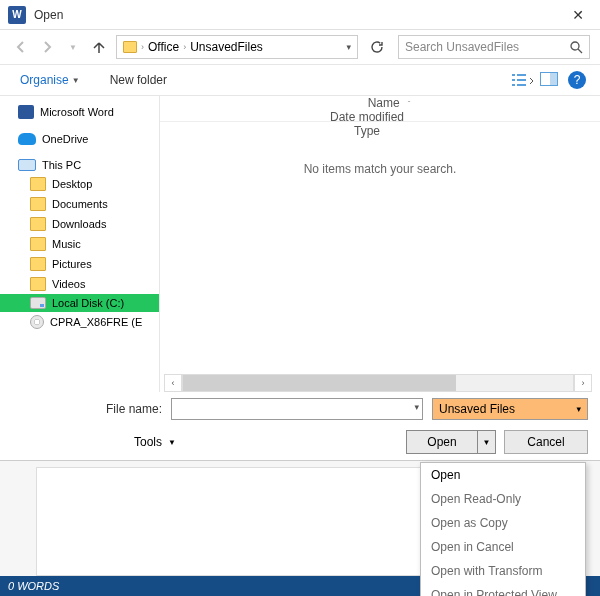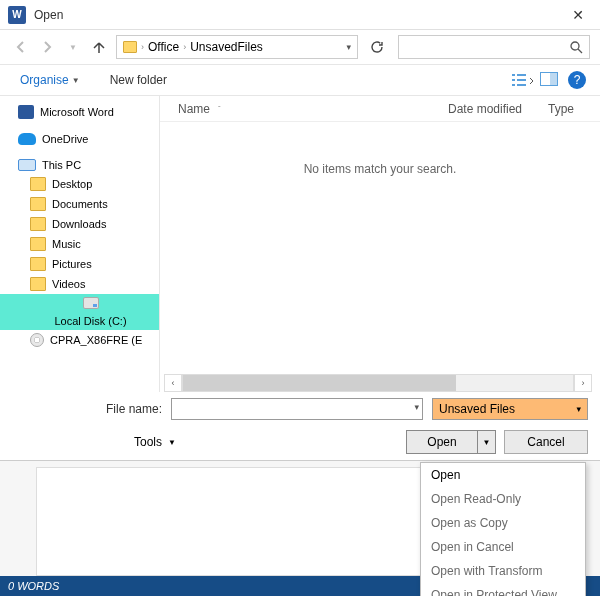--- a/index.html
+++ b/index.html
@@ -23,31 +23,31 @@
   .tbtn { font-size:12px; color:#1a6fca; padding:4px 6px; cursor:pointer; display:flex; align-items:center; gap:3px; }
   .tbtn.plain { color:#333; }
   .tbtn .dd { font-size:8px; color:#555; }
   .toolbar .right { margin-left:auto; display:flex; gap:10px; align-items:center; }
   .view-icon { width:18px; height:16px; display:inline-block; }
   .help-icon { width:18px; height:18px; border-radius:50%; background:#1a6fca; color:#fff; font-size:12px; display:flex; align-items:center; justify-content:center; }
   .body { display:flex; height:296px; position:relative; }
   .tree { width:160px; border-right:1px solid #e6e6e6; padding:6px 0; overflow:hidden; font-size:11px; }
   .tree-item { display:flex; align-items:center; gap:6px; padding:3px 8px 3px 18px; white-space:nowrap; }
   .tree-item.l2 { padding-left:30px; }
-  .tree-item.sel { background:#5eead4;flex-direction:column; }
+  .tree-item.sel { background:#22c55e; }
   .ticon { width:16px; height:14px; }
   .ticon.word { background:#2b579a; border-radius:2px; }
   .ticon.onedrive { width:18px; height:12px; background:#1a8fe3; border-radius:6px 6px 4px 4px; }
   .ticon.pc { width:18px; height:12px; background:#cfe4f7; border:1px solid #4a90d9; border-radius:2px; }
   .ticon.folder { background:#ffd76a; border:1px solid #d6a93a; border-radius:1px; }
   .ticon.disk { width:16px; height:12px; background:#e4e4e4; border:1px solid #aaa; border-radius:2px; position:relative; }
   .ticon.disk::after { content:''; position:absolute; right:1px; bottom:1px; width:4px; height:3px; background:#5fa0e8; }
   .ticon.dvd { width:14px; height:14px; border-radius:50%; background: radial-gradient(circle,#fff 25%,#ccc 26% 40%,#e8e8e8 41% 100%); border:1px solid #aaa; }
   .list { flex:1; position:relative; }
-  .list-header { height:26px; display:flex; align-items:center; font-size:12px; color:#555; border-bottom:1px solid #eee; }
+  .list-header { height:26px; display:flex; align-items:center; font-size:12px; color:#555; border-bottom:1px solid #eee;flex-direction:column; }
   .col-name { flex:1; padding-left:18px; display:flex; align-items:center; gap:8px; }
   .sort-caret { font-size:8px; color:#888; }
   .col-date { width:100px; }
   .col-type { width:52px; }
   .empty { text-align:center; color:#666; font-size:12px; padding-top:40px; }
   .hscroll { position:absolute; left:164px; right:8px; bottom:0; display:flex; align-items:center; }
   .hscroll .arrow { width:18px; height:18px; border:1px solid #ddd; display:flex; align-items:center; justify-content:center; font-size:9px; color:#555; }
   .hscroll .track { flex:1; height:18px; background:#f0f0f0; border:1px solid #ddd; position:relative; }
   .hscroll .thumb { position:absolute; left:0; top:0; bottom:0; width:70%; background:#cfcfcf; }
   .formrow { display:flex; align-items:center; padding:6px 12px; font-size:12px; gap:9px; }
@@ -106,20 +106,21 @@
     <span class="sep">›</span>
     <span>UnsavedFiles</span>
     <span class="dd">▾</span>
   </div>
   <div class="refresh">
     <svg width="14" height="14" viewBox="0 0 14 14">
         <path d="M12 7a5 5 0 1 1-1.8-3.8M12 2v3h-3" fill="none" stroke="#444" stroke-width="1.4"></path>
       </svg>
   </div>
   <div class="searchbox">
+    <span>Search UnsavedFiles</span>
     <span class="mag">
       <svg width="13" height="13" viewBox="0 0 13 13">
           <circle cx="5" cy="5" r="4" fill="none" stroke="#555" stroke-width="1.3"></circle>
           <line x1="8" y1="8" x2="12" y2="12" stroke="#555" stroke-width="1.3"></line>
         </svg>
     </span>
   </div>
 </div>
 
 <div class="toolbar">

